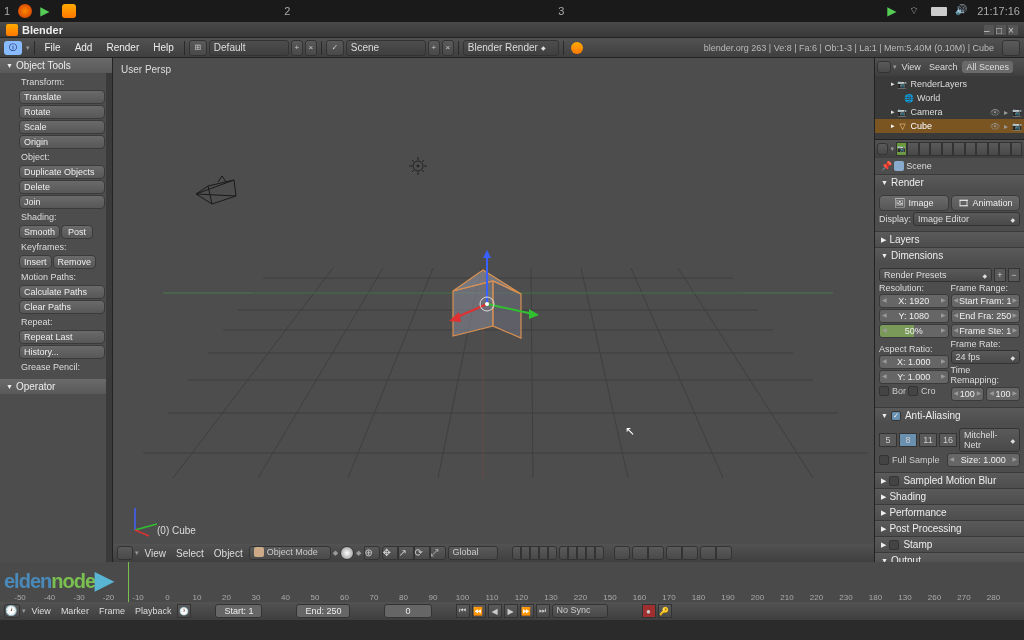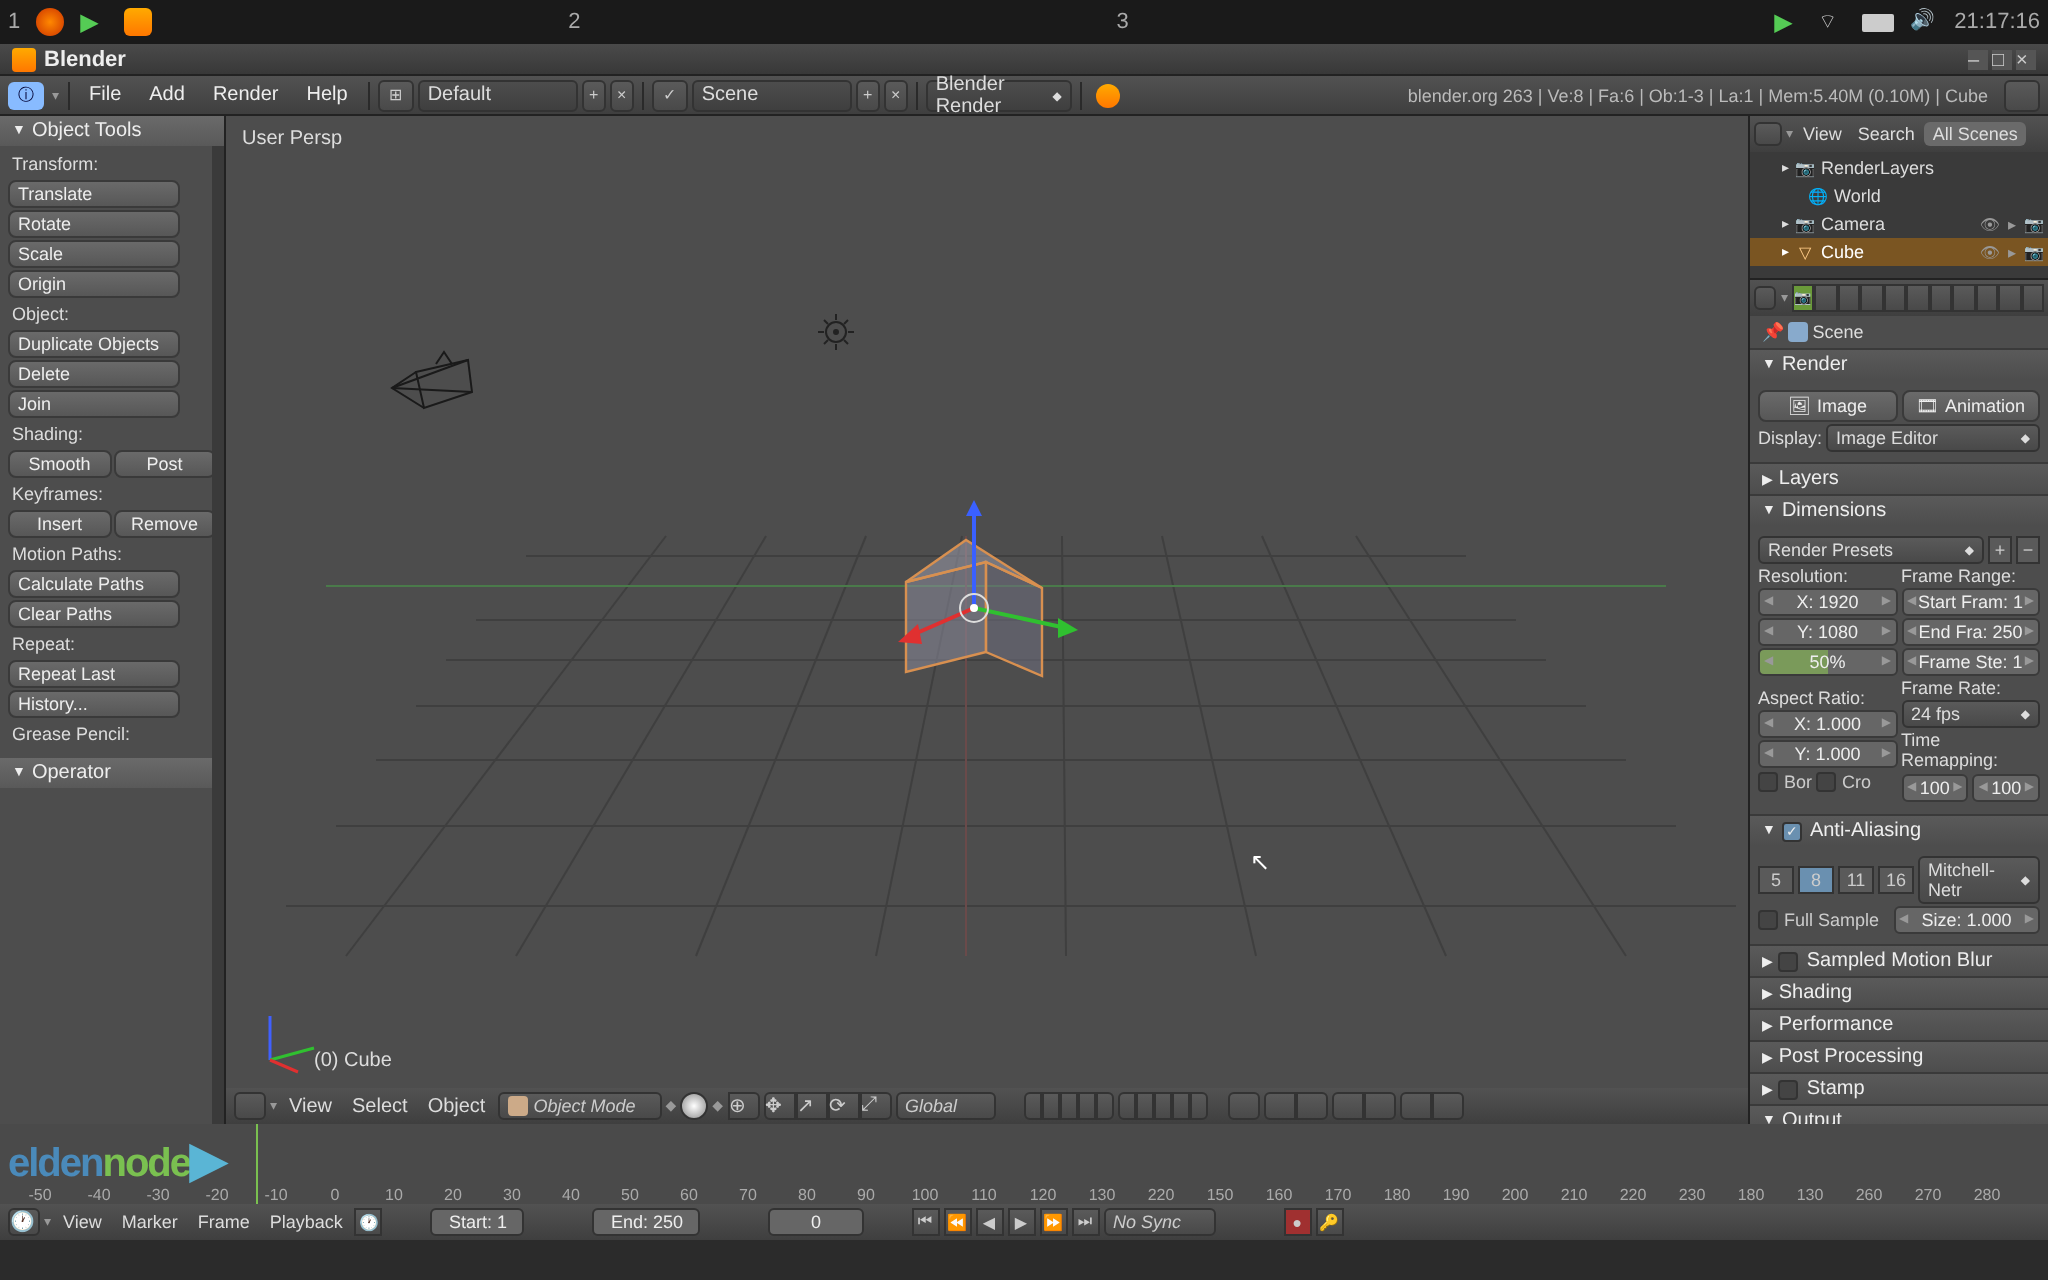--- a/index.html
+++ b/index.html
@@ -28,39 +28,39 @@
 .menubar .stats { font-size: 9px; color: #bbb; margin-left: auto; white-space: nowrap; }
 .menubar .cog { width: 18px; height: 16px; background: linear-gradient(#5a5a5a,#494949); border: 1px solid #333; border-radius: 3px; margin-left: 6px; }
 
 
 .main { display: flex; height: 504px; }
 
 
 .leftpanel { width: 113px; background: #4d4d4d; border-right: 1px solid #222; display: flex; flex-direction: column; overflow: hidden; }
 .leftpanel-header { background: linear-gradient(#6a6a6a,#595959); padding: 2px 6px; font-size: 10px; color: #eee; display: flex; align-items: center; }
 .leftpanel-header::before { content: "▼"; font-size: 7px; margin-right: 3px; }
-.leftpanel-section { padding: 2px 4px; }
+.leftpanel-section { padding: 2px 19px; }
 .leftpanel-label { font-size: 9px; color: #ddd; padding: 2px 2px; display: flex; align-items: center; }
 .leftpanel-btn { background: linear-gradient(#6a6a6a,#575757); border: 1px solid #3a3a3a; border-radius: 4px; padding: 1px 4px; font-size: 9px; color: #eee; margin: 1px 0; display: block; width: 86px; text-align: left; }
 .leftpanel-btn-row { display: flex; gap: 1px; }
 .leftpanel-btn-row .leftpanel-btn { flex: 1; text-align: center; }
 .leftpanel-scroll { width: 6px; background: #3a3a3a; position: absolute; right: 0; top: 0; bottom: 0; }
 .leftpanel-wrap { position: relative; flex: 1; }
 
 
 .viewport { flex: 1; background: #4d4d4d; position: relative; }
 .viewport-label { position: absolute; top: 6px; left: 8px; font-size: 10px; color: #ddd; }
 .viewport-canvas { width: 100%; height: 100%; }
 .viewport-axis { position: absolute; bottom: 24px; left: 14px; }
 .viewport-objlabel { position: absolute; bottom: 26px; left: 44px; font-size: 10px; color: #ddd; }
 
 
 .viewport-header { height: 18px; background: linear-gradient(#525252,#3f3f3f); display: flex; align-items: center; padding: 0 4px; gap: 2px; position: absolute; bottom: 0; left: 0; right: 0; }
 .vh-item { font-size: 10px; color: #ddd; padding: 0 4px; }
-.vh-dropdown { background: linear-gradient(#5a5a5a,#494949); border: 1px solid #333; border-radius: 3px; height: 14px; display: flex; align-items: center; padding: 0 4px; font-size: 9px; font-style: italic; }
+.vh-dropdown { background: linear-gradient(#5a5a5a,#494949); border: 1px solid #333; border-radius: 3px; height: 14px; display: flex; padding: 0 4px; font-size: 9px; }
 .vh-icon { width: 16px; height: 14px; background: linear-gradient(#5a5a5a,#494949); border: 1px solid #333; border-radius: 3px; }
 .vh-icongroup { display: flex; }
 .vh-icongroup .vh-icon { border-radius: 0; }
 .vh-icongroup .vh-icon:first-child { border-radius: 3px 0 0 3px; }
 .vh-icongroup .vh-icon:last-child { border-radius: 0 3px 3px 0; }
 
 
 .rightpanel { width: 150px; background: #4d4d4d; border-left: 1px solid #222; display: flex; flex-direction: column; }
 
 
@@ -161,21 +161,21 @@
   <span class="icon-btn">⊞</span>
   <div class="dropdown-field" style="width:80px">Default</div>
   <span class="icon-btn" style="width:12px">+</span>
   <span class="icon-btn" style="width:12px">×</span>
   <div class="divider"></div>
   <span class="icon-btn">✓</span>
   <div class="dropdown-field" style="width:80px">Scene</div>
   <span class="icon-btn" style="width:12px">+</span>
   <span class="icon-btn" style="width:12px">×</span>
   <div class="divider"></div>
-  <div class="dropdown-field" style="width:73px">
+  <div class="dropdown-field" style="width:96px">
     <span>Blender Render</span>
       <span style="font-size:6px;margin-left:3px">◆</span>
   </div>
   <div class="divider"></div>
   <span style="width:12px;height:12px;background:linear-gradient(#fa0,#f70);border-radius:50%;margin:0 3px"></span>
   <span class="stats">blender.org 263 | Ve:8 | Fa:6 | Ob:1-3 | La:1 | Mem:5.40M (0.10M) | Cube</span>
   <span class="cog"></span>
 </div>
 
 <div class="main">

